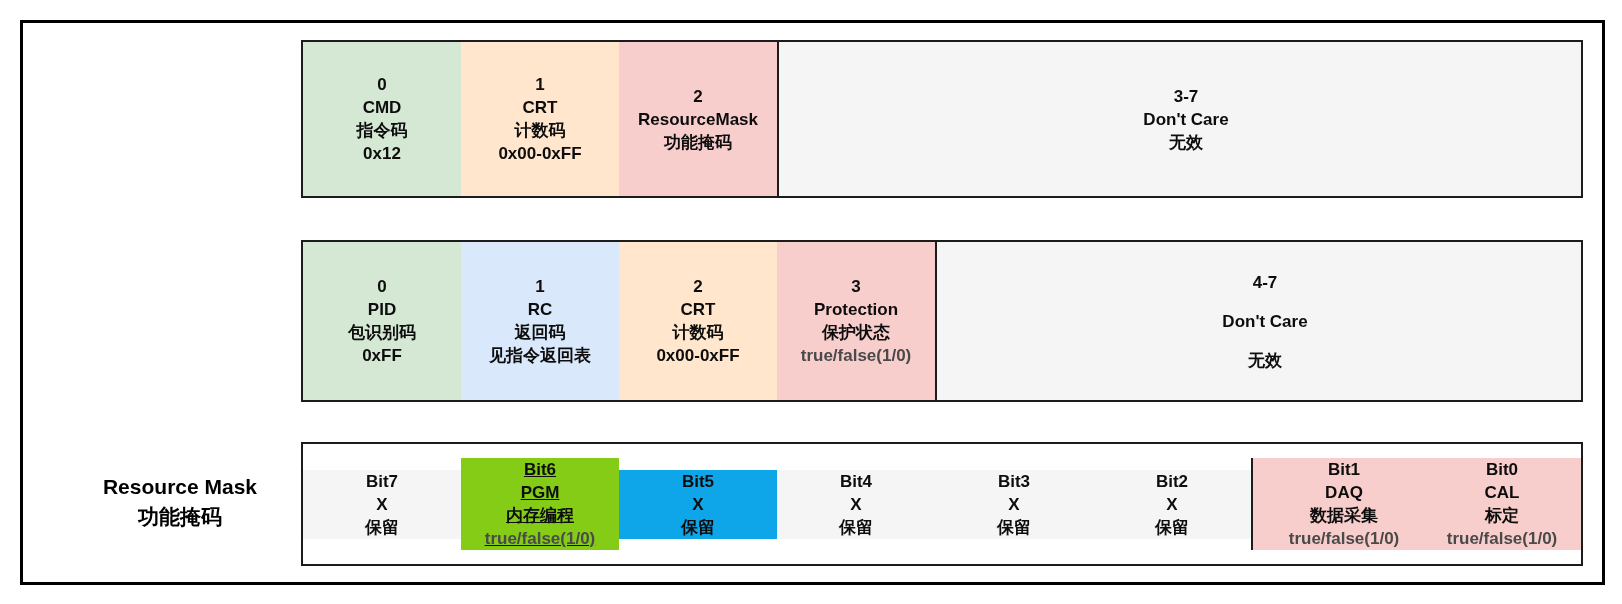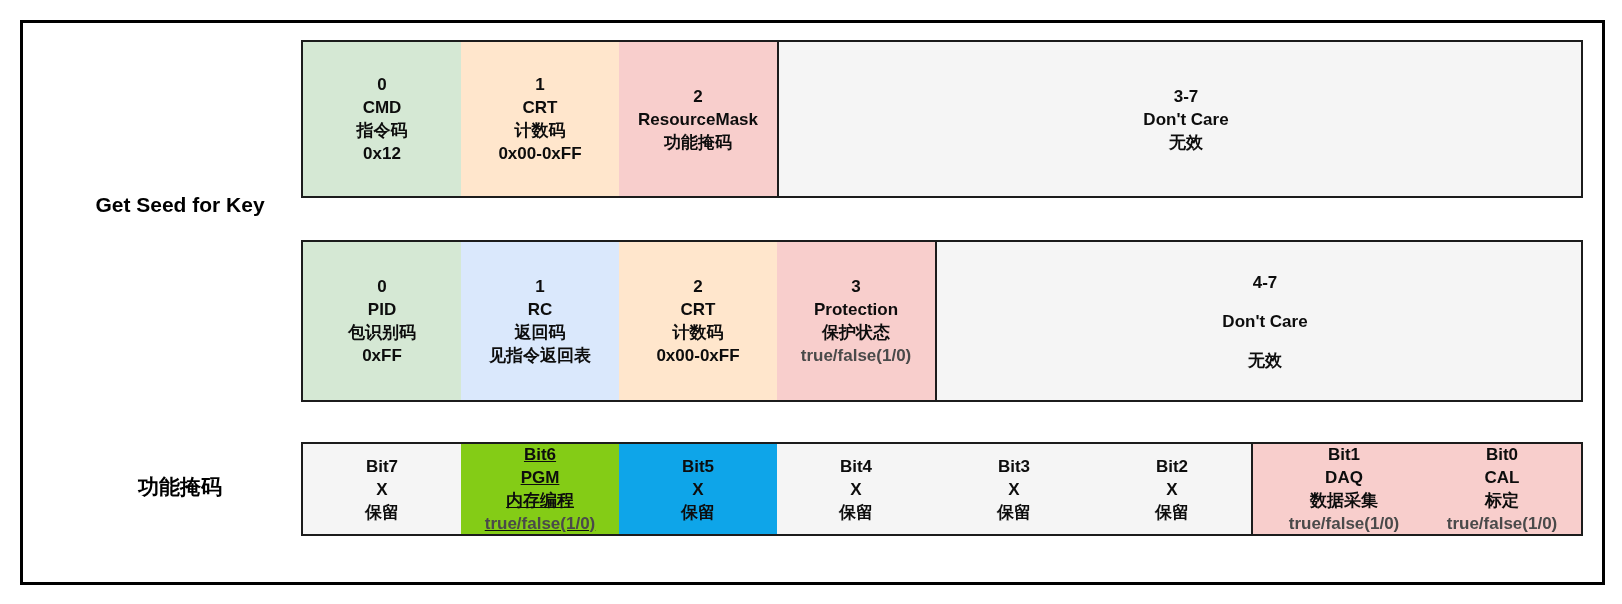--- a/index.html
+++ b/index.html
@@ -17,42 +17,42 @@
     font-size:21px;line-height:30px;font-weight:bold;color:#000;
   }
   .label-seed{left:30px;top:190px;}
   .label-mask{left:30px;top:472px;}
   .byte-row{
     position:absolute;left:301px;width:1282px;display:flex;
     border:2px solid #1c1c1c;box-sizing:border-box;background:#fff;
   }
   .row-request{top:40px;height:158px;}
   .row-response{top:240px;height:162px;}
-  .row-bits{top:442px;height:94px;}
+  .row-bits{top:442px;height:124px;align-items:center;}
   .cell{
     display:flex;flex-direction:column;justify-content:center;align-items:center;
     text-align:center;font-size:17px;line-height:23px;font-weight:bold;color:#0d0d0d;
     box-sizing:border-box;min-width:0;
   }
   .span1{flex:1 1 0;}
   .span5{flex:5 5 0;}
   .divider{border-left:2px solid #1c1c1c;padding-left:12px;}
   .line{display:block;white-space:nowrap;}
   .muted{color:#4a4a4a;}
 </style>
 </head>
 <body>
 
 <div class="frame"></div>
 
 <div class="row-label label-seed">
-  <span class="line">Get Seed for Key</span>
 </div>
 
 <div class="row-label label-mask">
+  <span class="line">Resource Mask</span>
   <span class="line">功能掩码</span>
 </div>
 
 <div class="byte-row row-request">
   <div class="cell span1" style="background-color: rgb(213, 232, 212);">
     <span class="line">0</span>
     <span class="line">CMD</span>
     <span class="line">指令码</span>
     <span class="line">0x12</span>
   </div>

